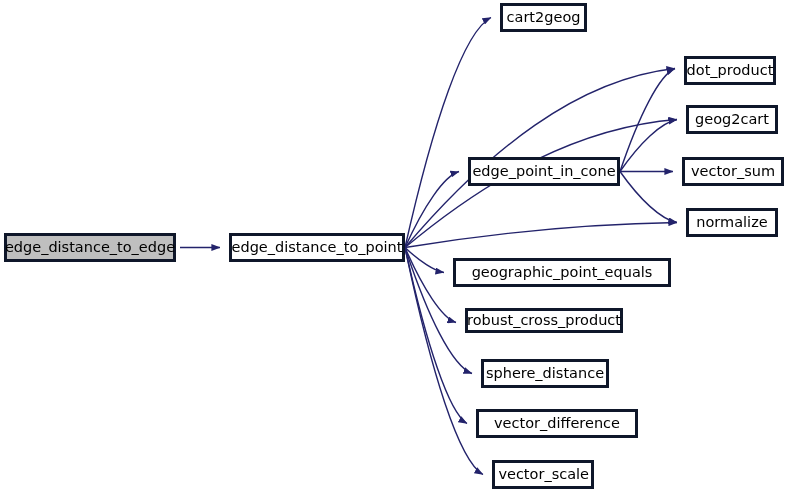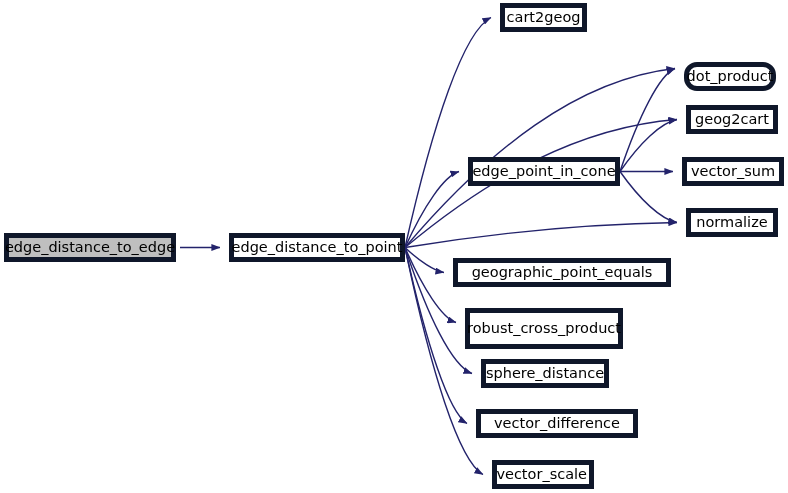--- a/index.html
+++ b/index.html
@@ -23,21 +23,21 @@
     position: absolute;
     left: 0;
     top: 0;
     width: 788px;
     height: 493px;
     pointer-events: none;
   }
   .node {
     position: absolute;
     box-sizing: border-box;
-    border: 5px solid #0f172a;
+    border: 3px solid #0f172a;
     background: #ffffff;
     display: flex;
     align-items: center;
     justify-content: center;
     white-space: nowrap;
     font-size: 14.5px;
     color: #000000;
     letter-spacing: 0px;
     line-height: 1;
   }
@@ -83,39 +83,39 @@
   <div id="node-layer">
       <div class="node highlight" style="left: 4px; top: 233px; width: 172px; height: 29px;">
         <span class="node-label">edge_distance_to_edge</span>
       </div>
       <div class="node" style="left: 229px; top: 233px; width: 176px; height: 29px;">
         <span class="node-label">edge_distance_to_point</span>
       </div>
       <div class="node" style="left: 500px; top: 3px; width: 87px; height: 29px;">
         <span class="node-label">cart2geog</span>
       </div>
-      <div class="node" style="left: 684px; top: 62px; width: 92px; height: 29px; border-radius: 13px;">
+      <div class="node" style="left: 684px; top: 56px; width: 92px; height: 29px;">
         <span class="node-label">dot_product</span>
       </div>
       <div class="node" style="left: 686px; top: 105px; width: 92px; height: 29px;">
         <span class="node-label">geog2cart</span>
       </div>
       <div class="node" style="left: 468px; top: 157px; width: 152px; height: 29px;">
         <span class="node-label">edge_point_in_cone</span>
       </div>
       <div class="node" style="left: 682px; top: 157px; width: 102px; height: 29px;">
         <span class="node-label">vector_sum</span>
       </div>
       <div class="node" style="left: 686px; top: 208px; width: 92px; height: 29px;">
         <span class="node-label">normalize</span>
       </div>
       <div class="node" style="left: 453px; top: 258px; width: 218px; height: 29px;">
         <span class="node-label">geographic_point_equals</span>
       </div>
-      <div class="node" style="left: 465px; top: 308px; width: 158px; height: 41px;">
+      <div class="node" style="left: 465px; top: 308px; width: 158px; height: 25px;">
         <span class="node-label">robust_cross_product</span>
       </div>
       <div class="node" style="left: 481px; top: 359px; width: 128px; height: 29px;">
         <span class="node-label">sphere_distance</span>
       </div>
       <div class="node" style="left: 476px; top: 409px; width: 162px; height: 29px;">
         <span class="node-label">vector_difference</span>
       </div>
       <div class="node" style="left: 492px; top: 460px; width: 102px; height: 29px; justify-content: flex-end;">
         <span class="node-label">vector_scale</span>

